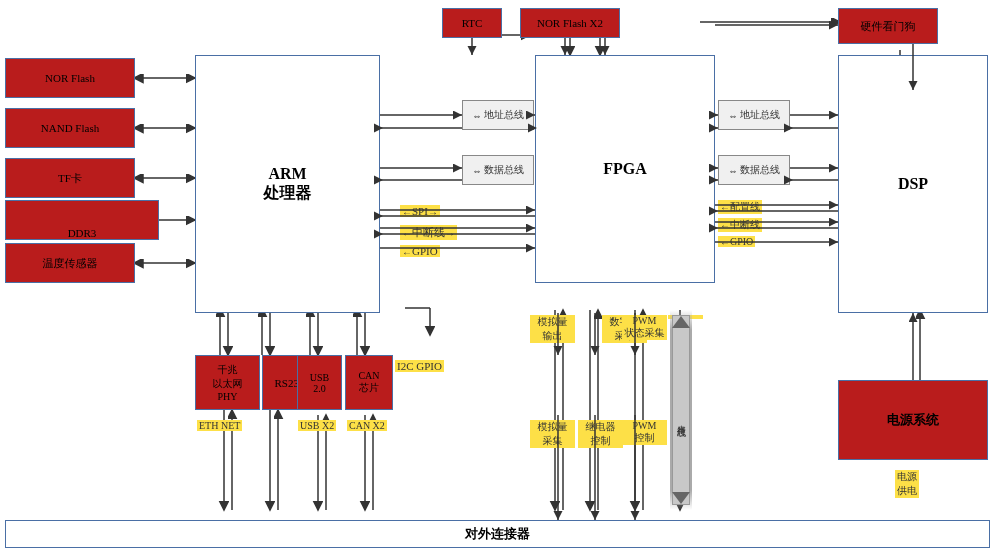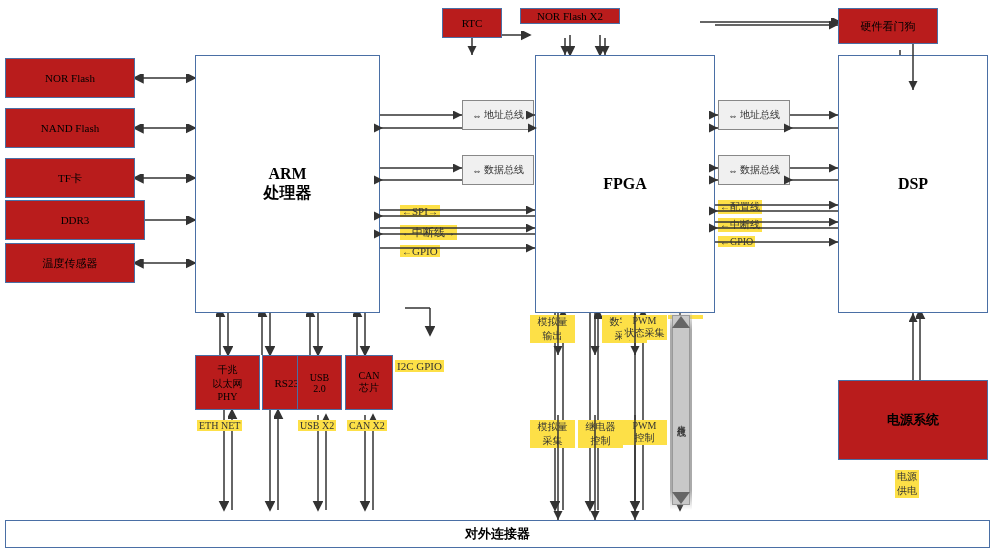--- a/index.html
+++ b/index.html
@@ -154,38 +154,38 @@
 
   <div class="small-box" style="left:5px; top:58px; width:130px; height:40px;">
     <span>NOR Flash</span>
   </div>
   <div class="small-box" style="left:5px; top:158px; width:130px; height:40px;">
     <span>TF卡</span>
   </div>
   <div class="small-box" style="left:5px; top:108px; width:130px; height:40px;">
     <span>NAND Flash</span>
   </div>
-  <div class="small-box" style="left:5px; top:200px; width:140px; height:40px;">
+  <div class="small-box" style="left:5px; top:200px; width:154px; height:40px;align-items:flex-end;">
     <span>DDR3</span>
   </div>
   <div class="small-box" style="left:5px; top:243px; width:130px; height:40px;">
     <span>温度传感器</span>
   </div>
 
   <div class="box" style="left:195px; top:55px; width:185px; height:258px;">
     <div class="box-large">
       <div>ARM</div>
       <div>处理器</div>
     </div>
   </div>
 
   <div class="small-box" style="left:442px; top:8px; width:60px; height:30px;">
     <span>RTC</span>
   </div>
-  <div class="small-box" style="left:520px; top:8px; width:100px; height:16px;">
+  <div class="small-box" style="left:520px; top:8px; width:100px; height:30px;">
     <span>NOR Flash X2</span>
   </div>
   <div class="small-box" style="left:838px; top:8px; width:100px; height:36px;">
     <span>硬件看门狗</span>
   </div>
 
   <div class="dbl-arrow-box" style="left:462px; top:100px; width:72px; height:30px;">
     <span style="font-size:10px;">⇔</span>
     <span style="font-size:10px; margin-left:2px;">地址总线</span>
   </div>
@@ -200,21 +200,21 @@
   </div>
 
   <div class="bus-label" style="left:400px; top:225px;">
     <span style="font-size:10px;">←</span><span>中断线</span><span style="font-size:10px;">→</span>
   </div>
 
   <div class="bus-label" style="left:400px; top:245px;">
     <span style="font-size:10px;">←</span><span>GPIO</span>
   </div>
 
-  <div class="box" style="left:535px; top:55px; width:180px; height:258px;">
+  <div class="box" style="left:535px; top:55px; width:180px; height:228px;">
     <div class="box-large">FPGA</div>
   </div>
 
   <div class="dbl-arrow-box" style="left:718px; top:100px; width:72px; height:30px;">
     <span style="font-size:10px;">⇔</span>
     <span style="font-size:10px; margin-left:2px;">地址总线</span>
   </div>
 
   <div class="dbl-arrow-box" style="left:718px; top:155px; width:72px; height:30px;">
     <span style="font-size:10px;">⇔</span>

